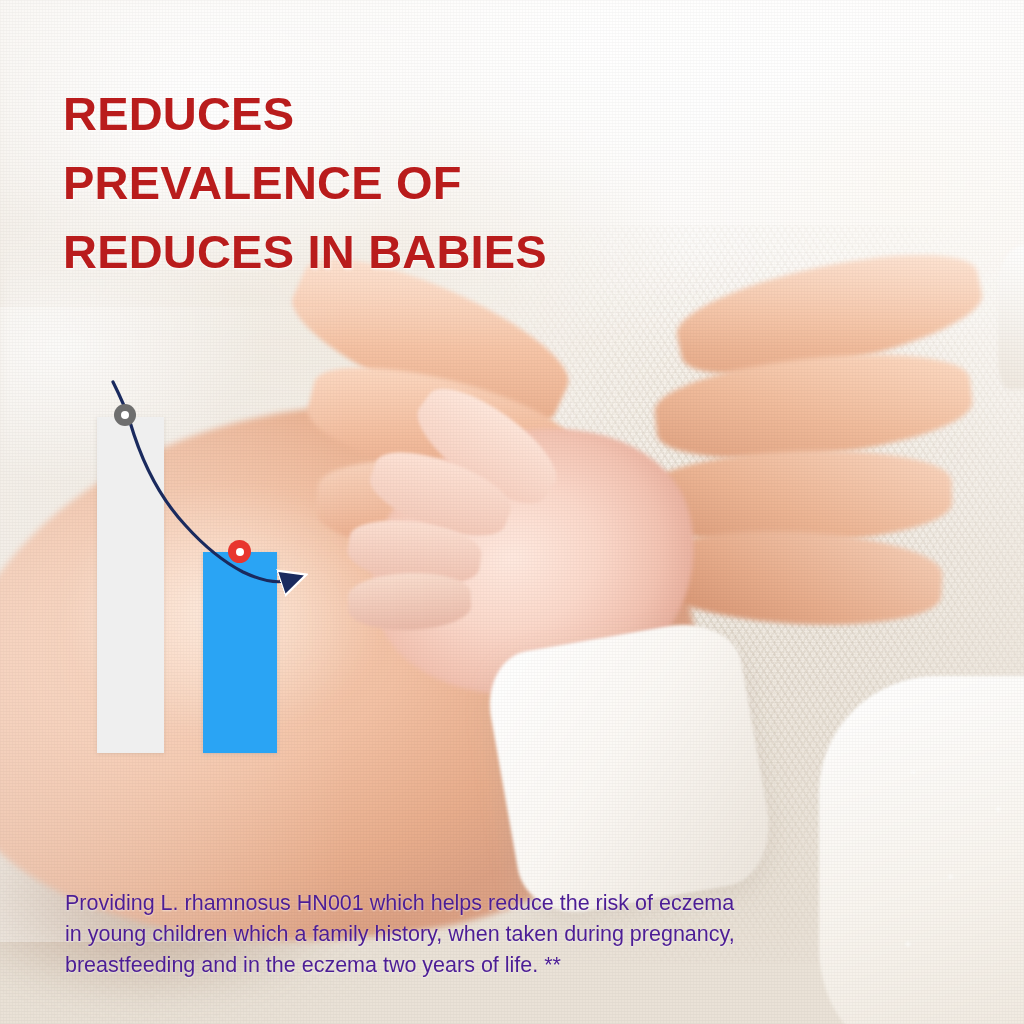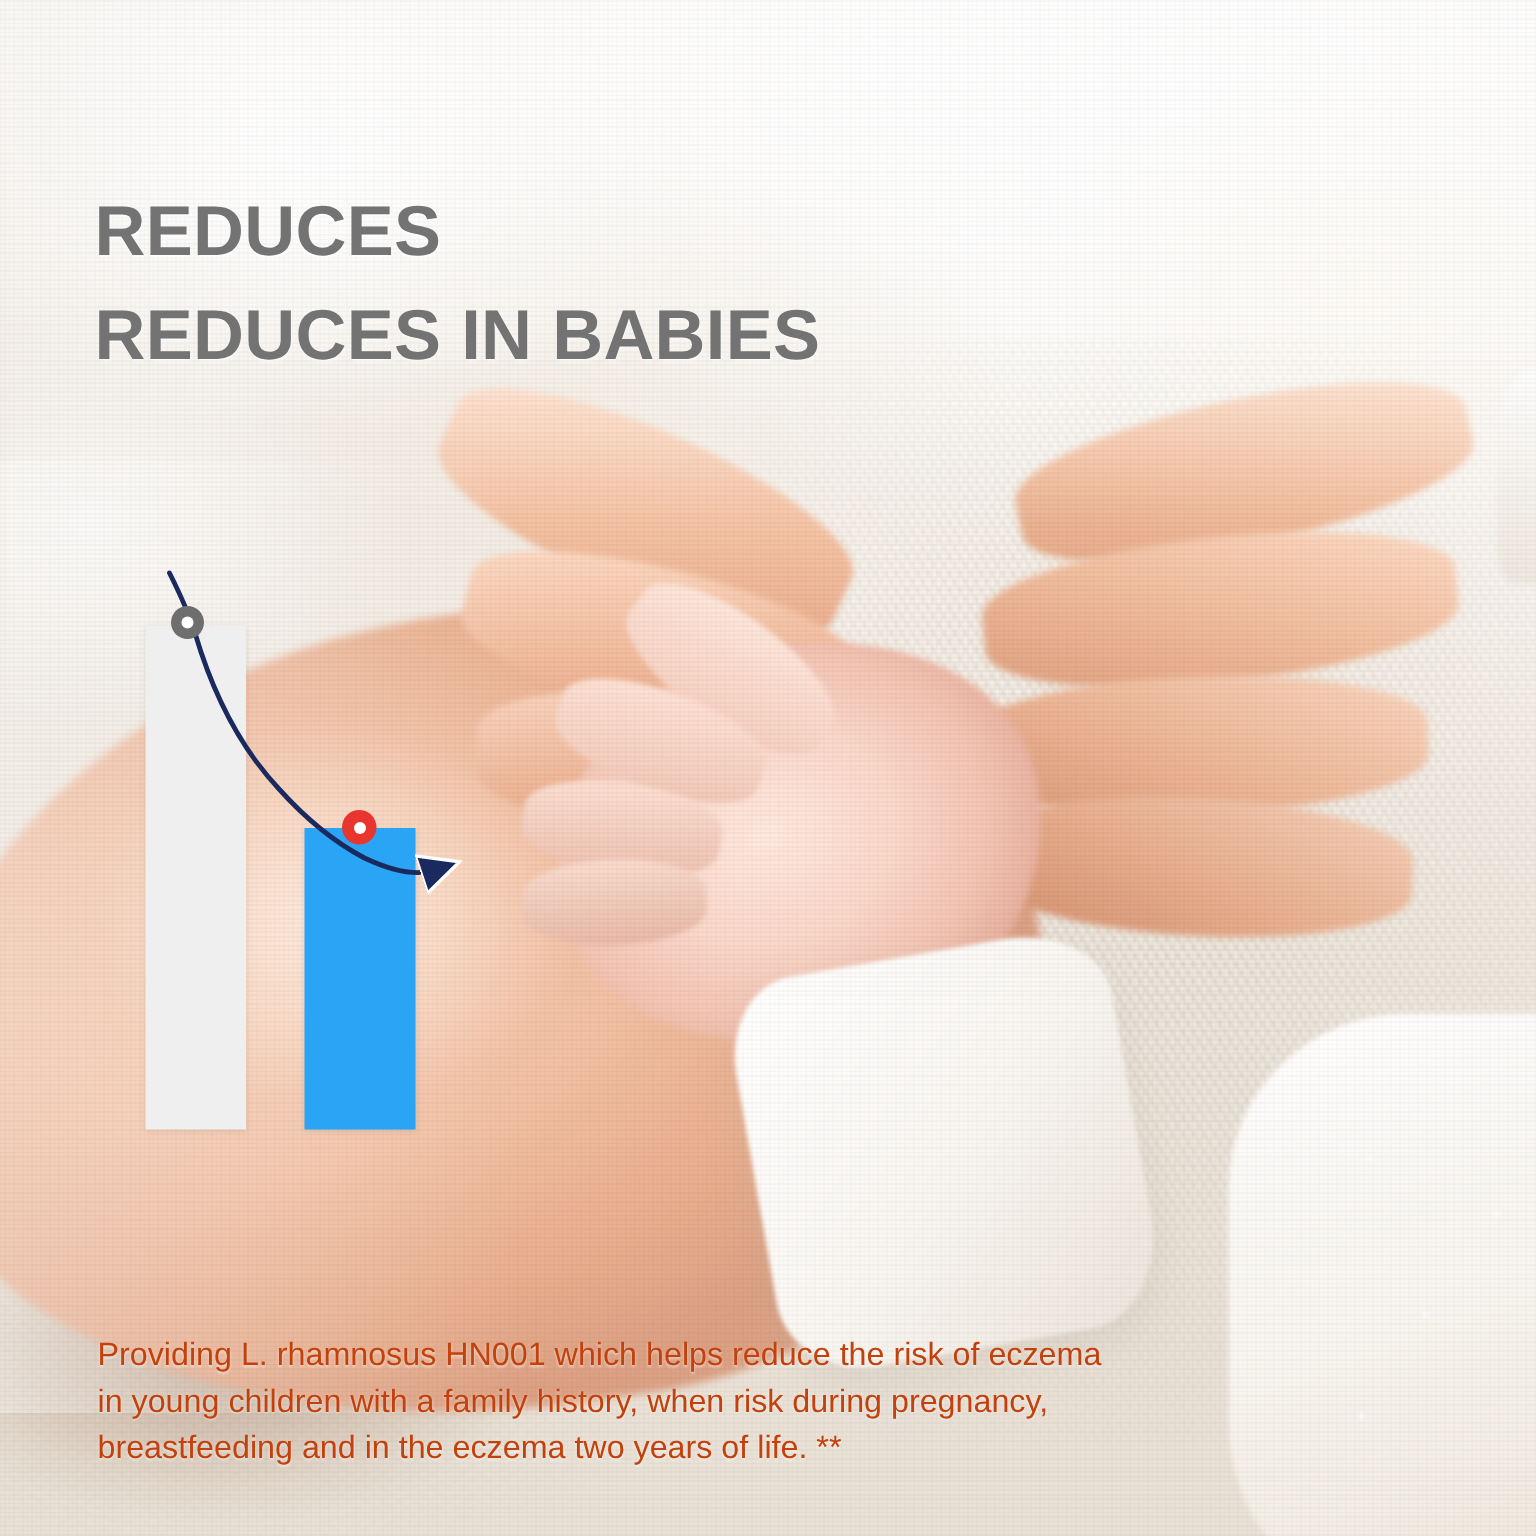--- a/index.html
+++ b/index.html
@@ -169,23 +169,22 @@
     position:absolute; inset:0; opacity:.05;
     background-image:repeating-linear-gradient(0deg, rgba(0,0,0,.5) 0 1px, rgba(255,255,255,0) 1px 3px),
                      repeating-linear-gradient(90deg, rgba(0,0,0,.4) 0 1px, rgba(255,255,255,0) 1px 3px);
   }
 
   
   .headline{
     position:absolute; left:63px; top:79px; width:720px;
     font-size:47px; line-height:69px; font-weight:bold;
     letter-spacing:.2px;
-    color:#737373;
+    color:#b91c1c;
     text-shadow:0 1px 0 rgba(255,255,255,.55), 1px 2px 3px rgba(255,255,255,.45);
-    margin-top:40px;
   }
   .headline div{ white-space:nowrap; }
 
   
   .chart{ position:absolute; left:0; top:0; width:1024px; height:1024px; pointer-events:none; }
   .bar{ position:absolute; }
   .bar-white{
     left:97px; top:417px; width:67px; height:336px;
     background:#efefef;
     box-shadow:0 1px 4px rgba(150,130,115,.22);
@@ -210,21 +209,21 @@
   }
   .dot-red::after{
     content:""; position:absolute; left:7.5px; top:7.5px; width:8px; height:8px;
     border-radius:50%; background:#fff;
   }
 
   
   .body-copy{
     position:absolute; left:65px; top:888px; width:830px;
     font-size:21.5px; line-height:31px; font-weight:normal;
-    color:#c2410c;
+    color:#4c1d95;
     text-shadow:0 1px 2px rgba(255,255,255,.55);
   }
   .body-copy div{ white-space:nowrap; }
 </style>
 </head>
 <body>
 
 <div id="stage">
 
   <div class="photo">
@@ -258,20 +257,21 @@
     <div class="onesie-dots"></div>
     <div class="ruffle"></div>
 
     <div class="veil-top"></div>
     <div class="veil-left"></div>
     <div class="grain"></div>
   </div>
 
   <div class="headline">
     <div>REDUCES</div>
+    <div>PREVALENCE OF</div>
     <div>REDUCES IN BABIES</div>
   </div>
 
   <div class="chart">
 
     <div class="bar bar-white"></div>
     <div class="bar bar-blue"></div>
 
     <svg width="1024" height="1024" style="position:absolute;left:0;top:0;">
       <defs>
@@ -284,17 +284,17 @@
                C204,546 222,561 243,572
                C262,581 278,584 290,580" fill="none" stroke="#1a2a5e" stroke-width="3.2" stroke-linecap="round" marker-end="url(#ah)"></path>
     </svg>
 
     <div class="dot dot-gray"></div>
     <div class="dot dot-red"></div>
   </div>
 
   <div class="body-copy">
     <div>Providing L. rhamnosus HN001 which helps reduce the risk of eczema</div>
-    <div>in young children with a family history, when risk during pregnancy,</div>
+    <div>in young children which a family history, when taken during pregnancy,</div>
     <div>breastfeeding and in the eczema two years of life. **</div>
   </div>
 
 </div>
 
 </body></html>

